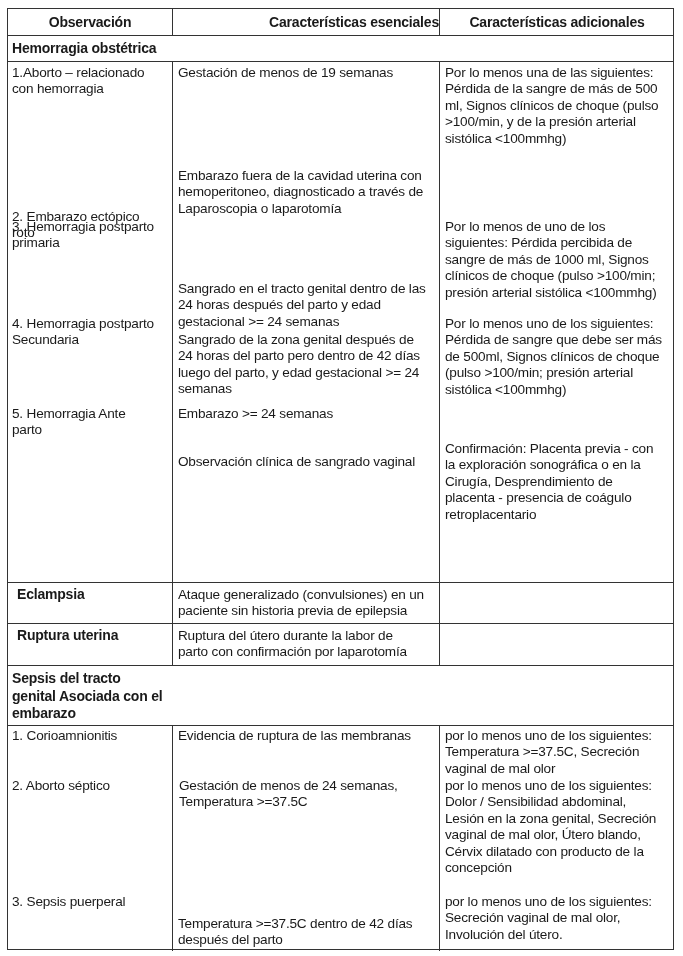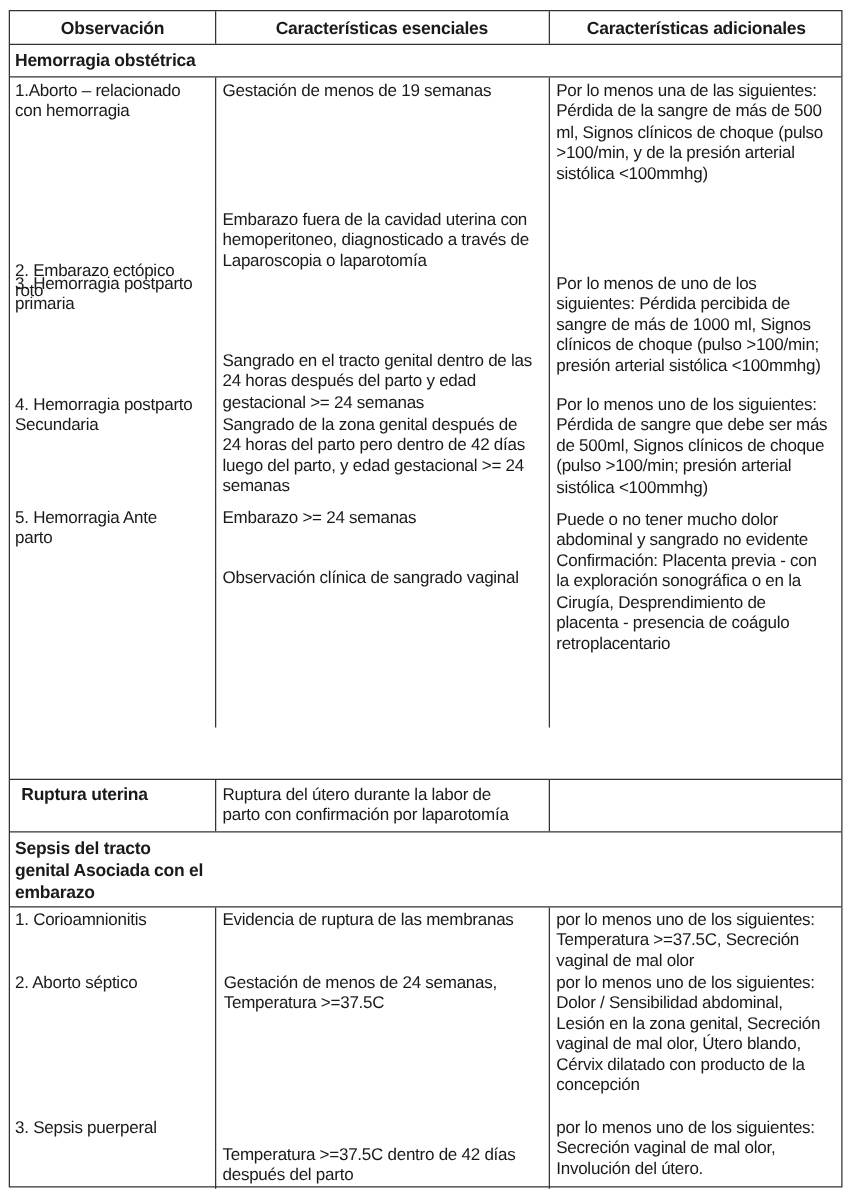--- a/index.html
+++ b/index.html
@@ -15,21 +15,21 @@
   .hdr { font-size: 14px; font-weight: bold; text-align: center; top: 5px; }
   .bold { font-weight: bold; font-size: 14px; }
 </style>
 </head>
 <body>
 
 <div class="tbl">
 
   <div class="row" style="top:0;height:26px;">
     <div class="cell hdr" style="left:0;width:164px;">Observación</div>
-    <div class="cell hdr" style="left:164px;width:267px;">Características esenciales</div>
+    <div class="cell hdr" style="left:164px;width:267px;text-align:right;">Características esenciales</div>
     <div class="cell hdr" style="left:431px;width:236px;">Características adicionales</div>
     <div class="vline" style="left:164px;"></div>
     <div class="vline" style="left:431px;"></div>
   </div>
 
   <div class="row hline" style="top:26px;height:26px;">
     <div class="cell bold" style="left:4px;top:4px;">Hemorragia obstétrica</div>
   </div>
 
   <div class="row hline" style="top:52px;height:521px;">
@@ -71,29 +71,34 @@
     <div class="cell" style="left:437px;top:254px;">Por lo menos uno de los siguientes:
 Pérdida de sangre que debe ser más
 de 500ml, Signos clínicos de choque
 (pulso &gt;100/min; presión arterial
 sistólica &lt;100mmhg)</div>
 
     <div class="cell" style="left:4px;top:344px;">5. Hemorragia  Ante
 parto</div>
     <div class="cell" style="left:170px;top:344px;">Embarazo &gt;= 24 semanas</div>
     <div class="cell" style="left:170px;top:392px;">Observación clínica de sangrado vaginal</div>
-    <div class="cell" style="left:437px;top:346px;">Puede o no tener mucho dolor
-abdominal y sangrado no evidente</div>
     <div class="cell" style="left:437px;top:379px;">Confirmación: Placenta previa - con
 la exploración sonográfica o en la
 Cirugía, Desprendimiento  de
 placenta - presencia de  coágulo
 retroplacentario</div>
   </div>
 
+  <div class="row hline" style="top:573px;height:41px;">
+    <div class="vline" style="left:164px;"></div>
+    <div class="vline" style="left:431px;"></div>
+    <div class="cell bold" style="left:9px;top:3px;">Eclampsia</div>
+    <div class="cell" style="left:170px;top:4px;">Ataque generalizado (convulsiones) en un
+paciente sin historia previa de epilepsia</div>
+  </div>
 
   <div class="row hline" style="top:614px;height:42px;">
     <div class="vline" style="left:164px;"></div>
     <div class="vline" style="left:431px;"></div>
     <div class="cell bold" style="left:9px;top:3px;">Ruptura uterina</div>
     <div class="cell" style="left:170px;top:4px;">Ruptura del útero durante la labor de
 parto  con confirmación por  laparotomía</div>
   </div>
 
   <div class="row hline" style="top:656px;height:60px;">

